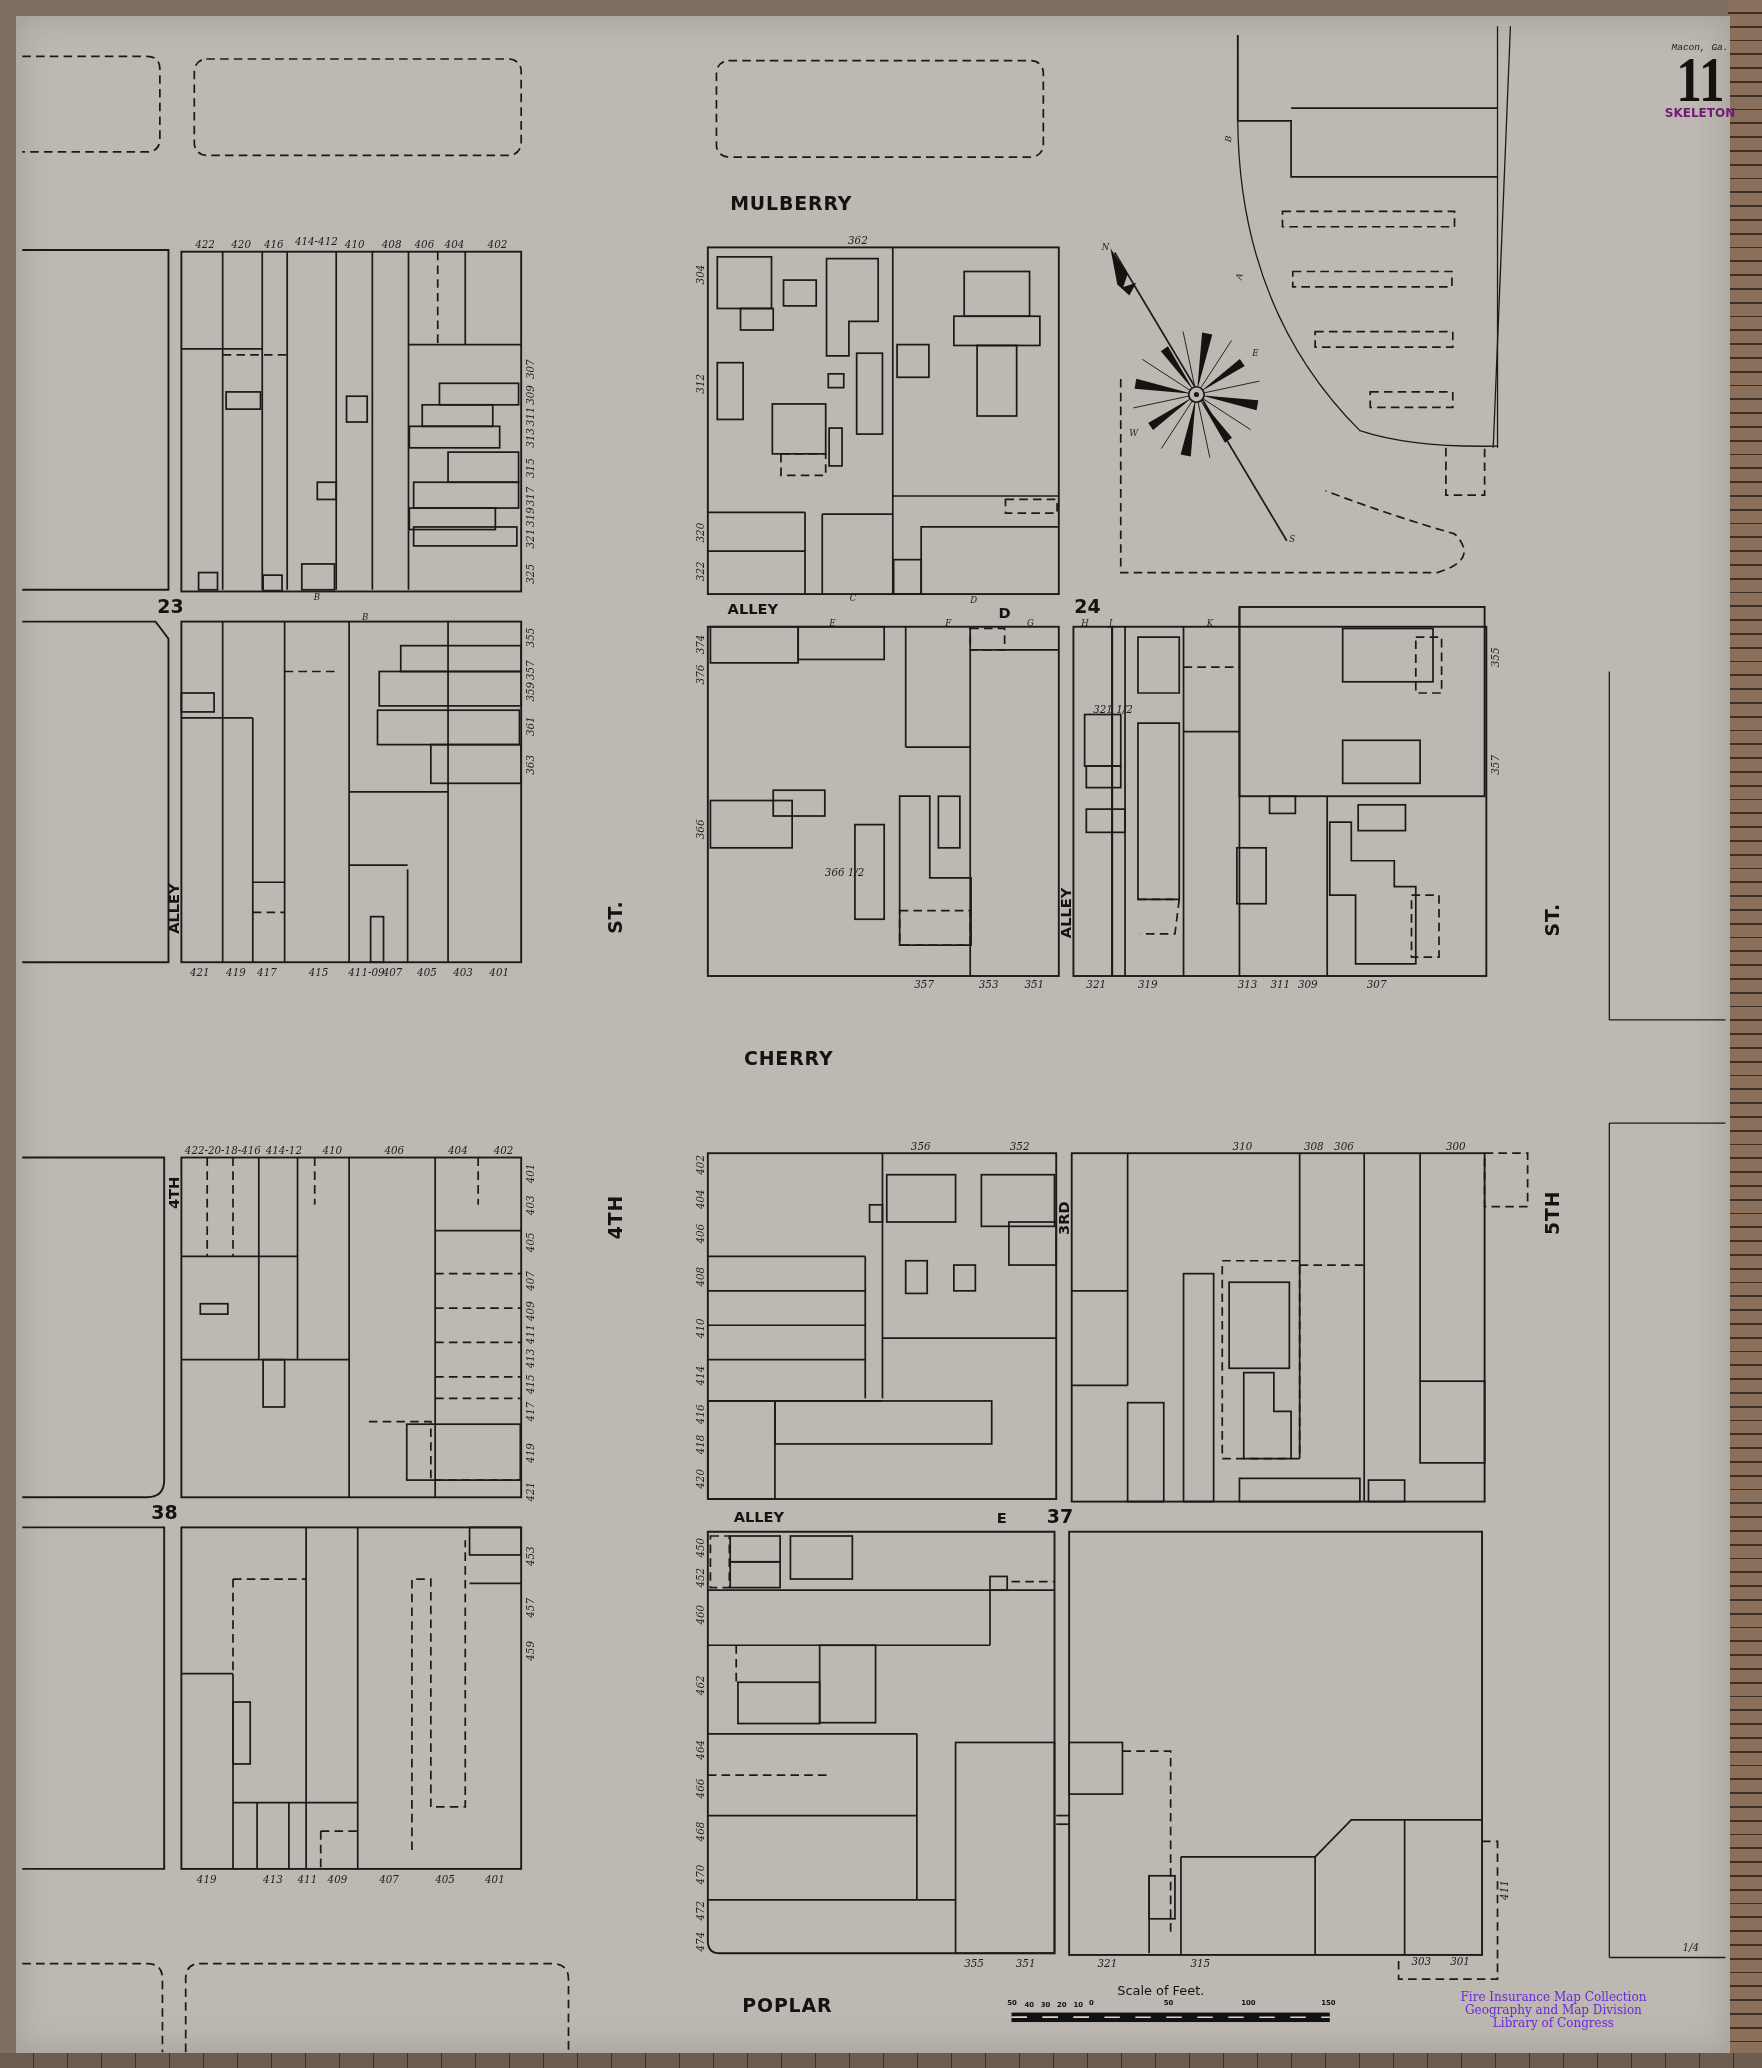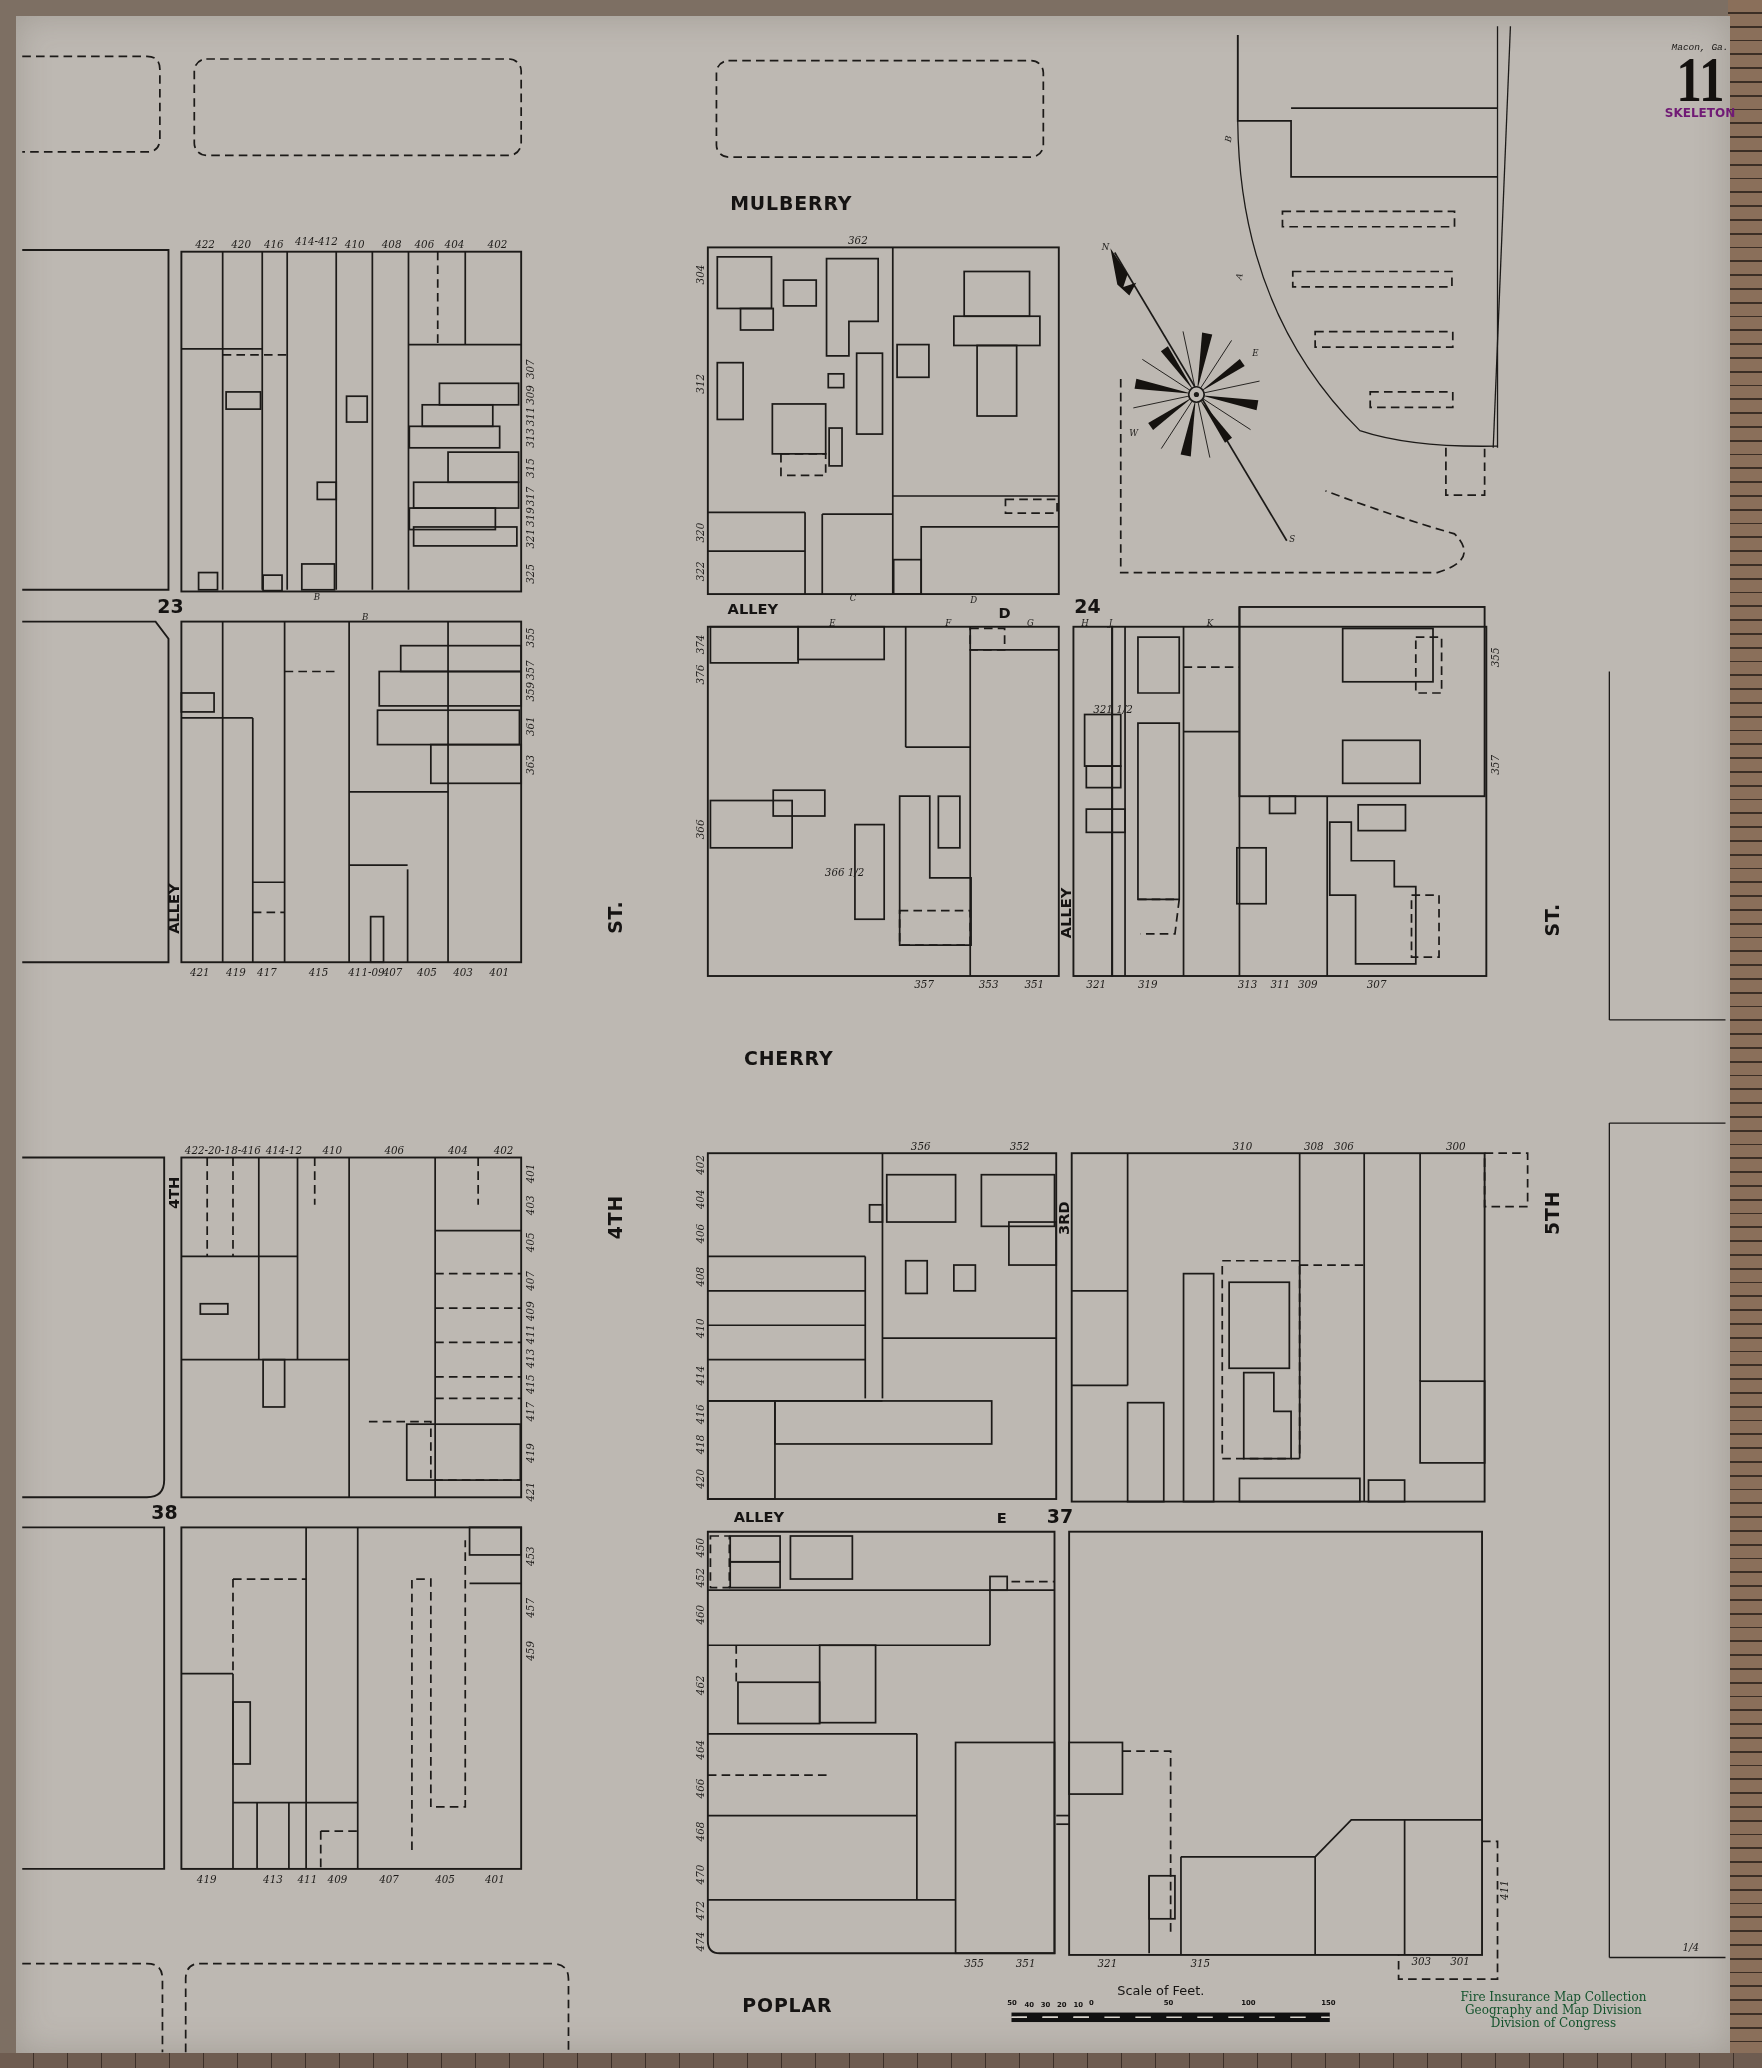--- a/index.html
+++ b/index.html
@@ -17,21 +17,21 @@
   .thin { fill:none; stroke:#1c1a18; stroke-width:1.5; }
   .street { font-family:"DejaVu Sans", sans-serif; font-weight:bold; font-size:22px; fill:#151312; letter-spacing:1px; }
   .blocknum { font-family:"DejaVu Sans", sans-serif; font-weight:bold; font-size:22px; fill:#151312; }
   .addr { font-family:"DejaVu Serif", serif; font-style:italic; font-size:12px; fill:#1e1c1a; }
   .letter { font-family:"DejaVu Serif", serif; font-style:italic; font-size:10px; fill:#1e1c1a; }
   .alley { font-family:"DejaVu Sans", sans-serif; font-weight:bold; font-size:17px; fill:#151312; }
   #sheet-number { position:absolute; left:1645px; top:26px; width:79px; text-align:center; }
   #sheet-city { font-family:Liberation Mono, monospace; font-style:italic; font-size:9.5px; color:#1a1816; display:block; }
   #sheet-num { font-family:"Liberation Serif", serif; font-weight:bold; font-size:64px; line-height:53px; color:#14110f; display:block; transform:scaleX(0.8); }
   #sheet-kind { font-family:"DejaVu Sans", sans-serif; font-weight:bold; font-size:12px; color:#701a75; display:block; }
-  #stamp { position:absolute; left:1445px; top:1975px; font-family:"DejaVu Serif", serif; font-size:12px; color:#14532d; line-height:13px; text-align:center; }
+  #stamp { position:absolute; left:1445px; top:1975px; font-family:"DejaVu Serif", serif; font-size:12px; color:#6d28d9; line-height:13px; text-align:center; }
   #scale-title { font-family:"DejaVu Sans", sans-serif; font-size:15px; fill:#151312; }
   .scale-tick { font-family:"DejaVu Sans", sans-serif; font-size:8px; fill:#151312; font-weight:bold; }
 </style>
 </head>
 <body>
 
 <div id="page">
   <div id="ruler-right"></div>
   <div id="ruler-bottom"></div>
 
@@ -531,17 +531,17 @@
 
     <div id="sheet-number">
       <span id="sheet-city">Macon, Ga.</span>
       <span id="sheet-num">11</span>
       <span id="sheet-kind">SKELETON</span>
     </div>
 
     <div id="stamp">
       <div>Fire Insurance Map Collection</div>
       <div>Geography and Map Division</div>
-      <div>Division of Congress</div>
+      <div>Library of Congress</div>
     </div>
   </div>
 </div>
 
 
 </body></html>

